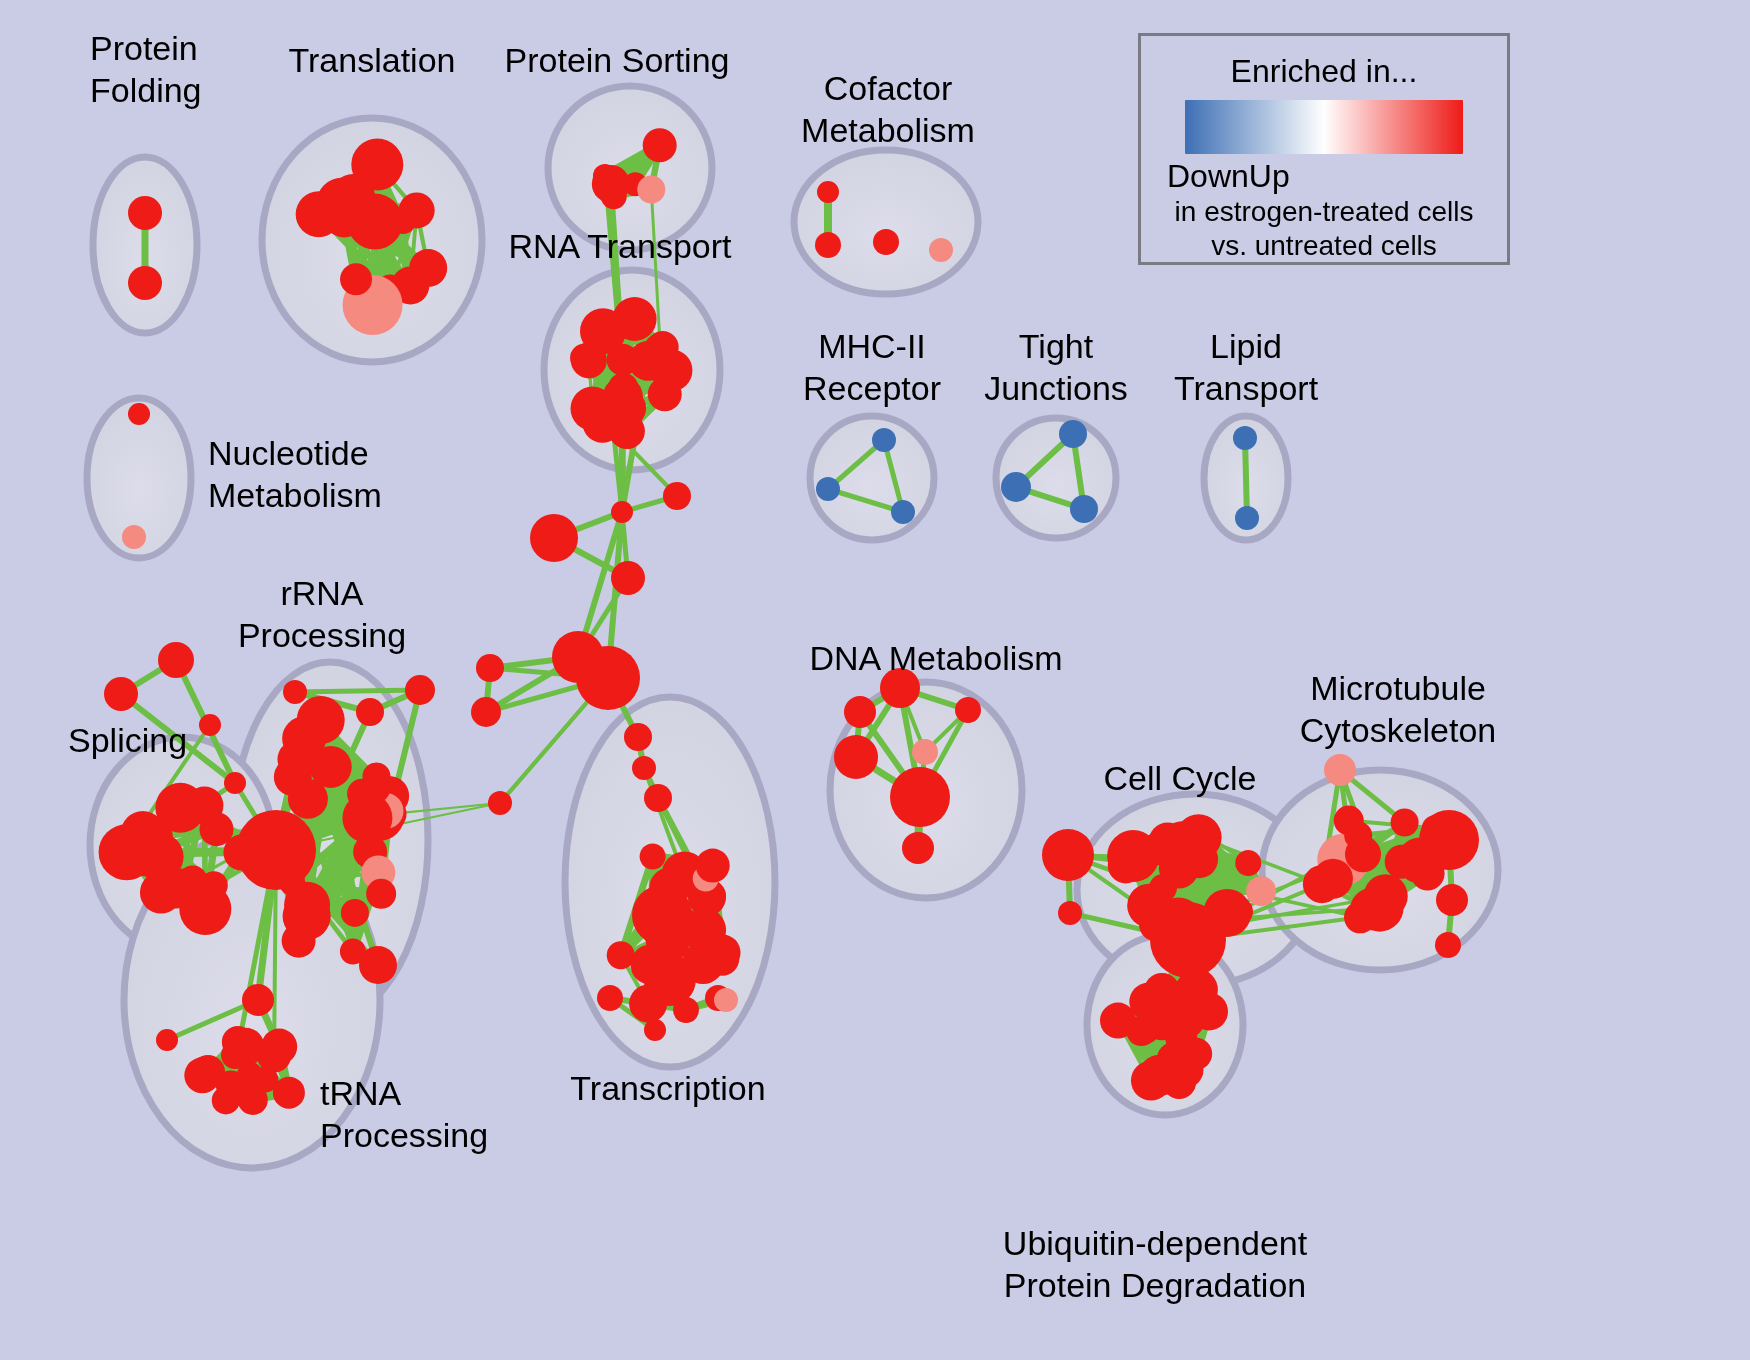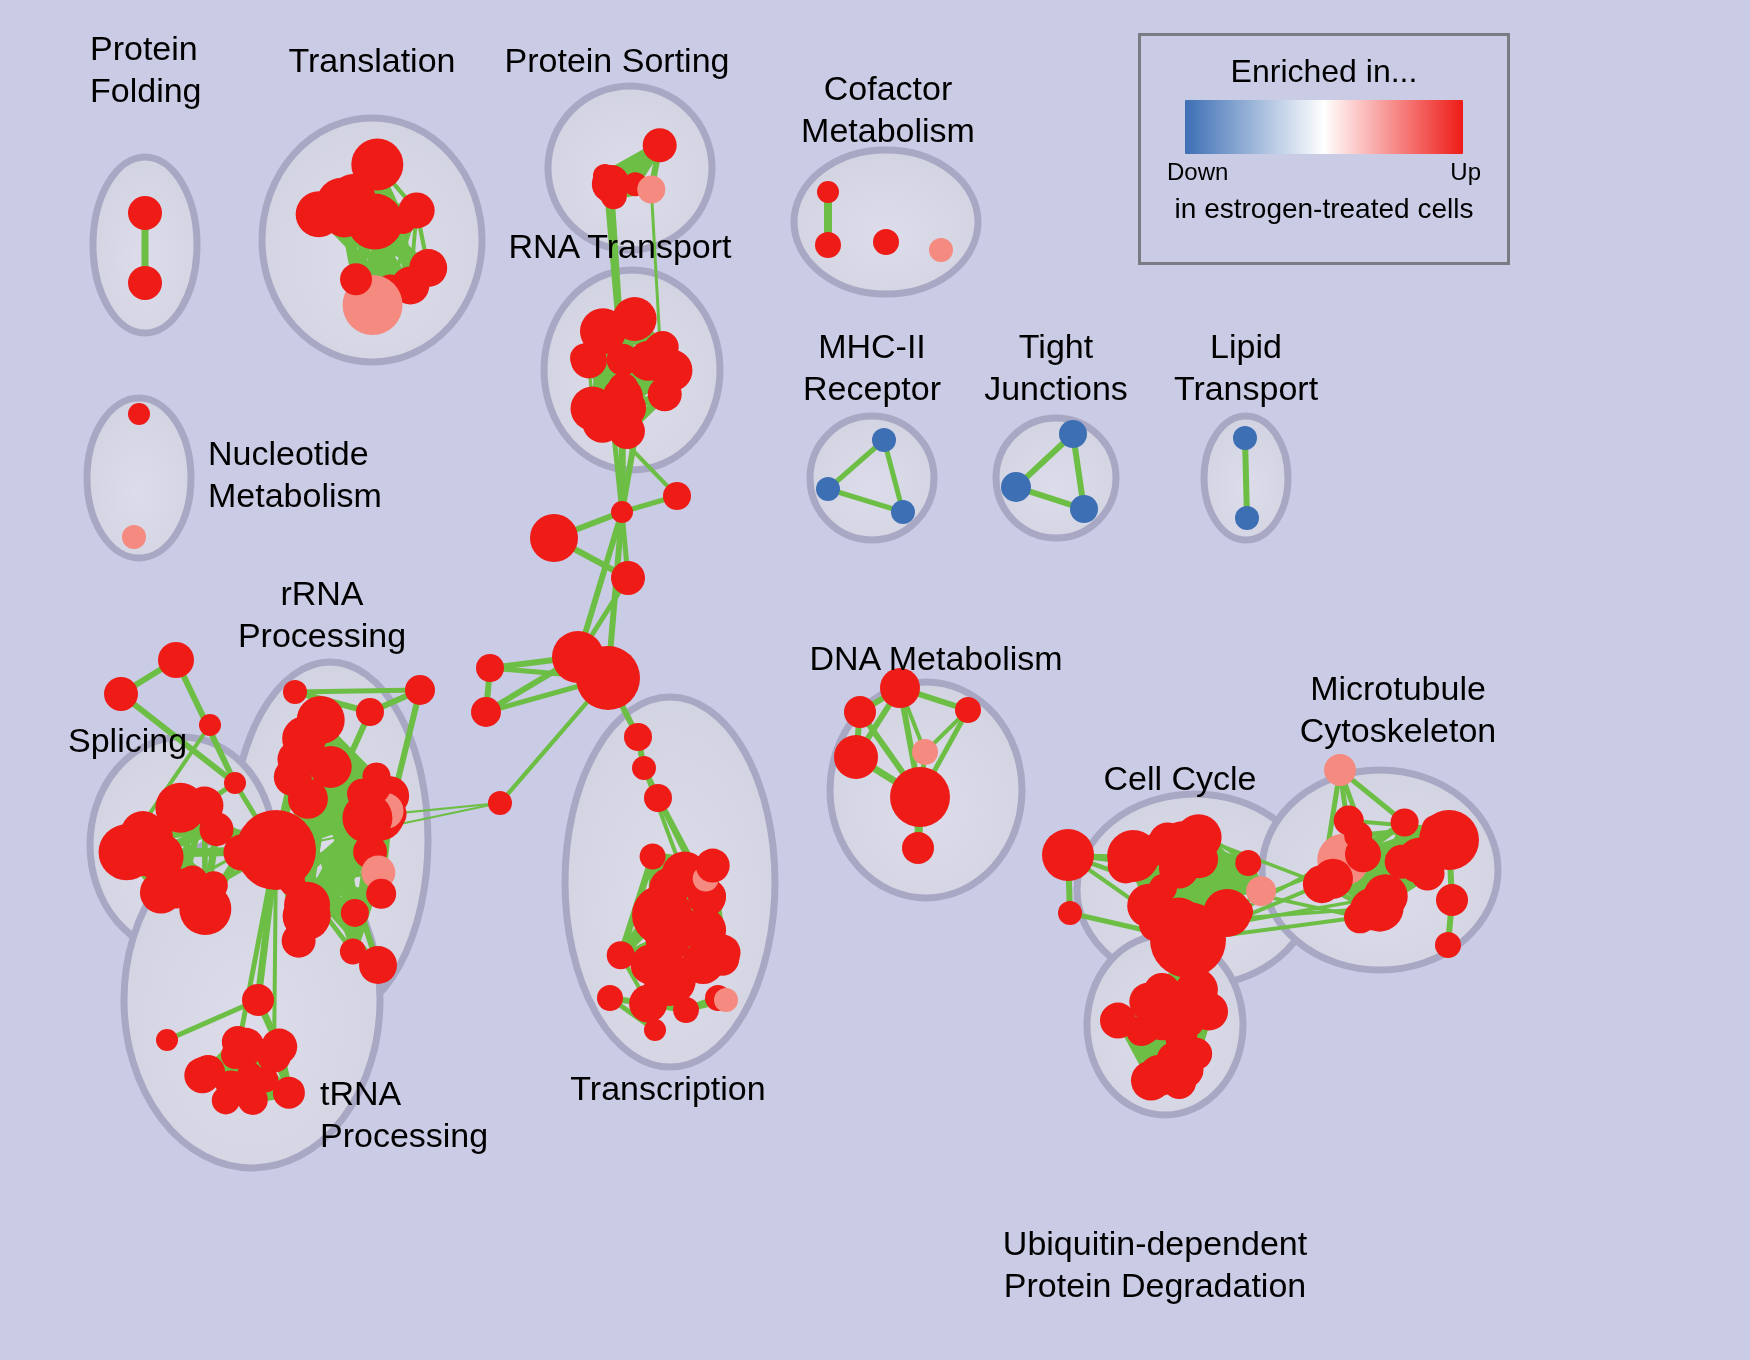--- a/index.html
+++ b/index.html
@@ -3,21 +3,21 @@
 <meta charset="utf-8">
 <style>
   html,body{margin:0;padding:0;background:#ffffff;}
   body{font-family:"Liberation Sans", sans-serif;}
   #stage{position:relative;width:1750px;height:1360px;overflow:hidden;background:#ffffff;}
   #canvas{position:absolute;left:0;top:0;width:1750px;height:1360px;}
   .lbl{font-family:"Liberation Sans", sans-serif;fill:#000;font-size:34px;}
   .legend-box{position:absolute;border:3px solid #7b7b83;background:#cdcee6;box-sizing:border-box;}
   .legend-title{font-size:32px;color:#000;text-align:center;font-family:"Liberation Sans", sans-serif;}
   .legend-bar{height:54px;border-radius:1px;}
-  .legend-ends{display:flex;justify-content:space-between;font-size:24px;color:#000;}
+  .legend-ends{display:flex;justify-content:flex-start;font-size:32px;color:#000;}
   .legend-sub{font-size:28px;color:#000;text-align:center;line-height:1.22;}
 </style>
 </head>
 <body>
 
 <div id="stage" style="background: #0369a1;">
   <svg id="canvas" viewBox="0 0 1750 1360">
     <defs>
       <radialGradient id="clusterGrad" cx="50%" cy="58%" r="62%">
         <stop offset="0%" stop-color="#dcdcea"></stop>
@@ -1357,17 +1357,18 @@
       </g>
   </svg>
 
   <div class="legend-box" id="legend" style="left: 1138px; top: 33px; width: 372px; height: 232px; padding: 17px 22px 0px; background: rgb(202, 203, 228);">
     <div class="legend-title">Enriched in...</div>
     <div class="legend-bar" id="legend-bar" style="margin: 10px 22px 4px; background: linear-gradient(90deg, rgb(61, 111, 180) 0%, rgb(255, 255, 255) 50%, rgb(238, 27, 23) 100%);"></div>
     <div class="legend-ends" style="margin:0 4px;">
       <span>Down</span>
       <span>Up</span>
     </div>
-    <div class="legend-sub" style="margin-top:6px;">
+    <div class="legend-sub" style="">
       <div>in estrogen-treated cells</div>
+      <div>vs. untreated cells</div>
     </div>
   </div>
 </div>
 
 </body></html>

